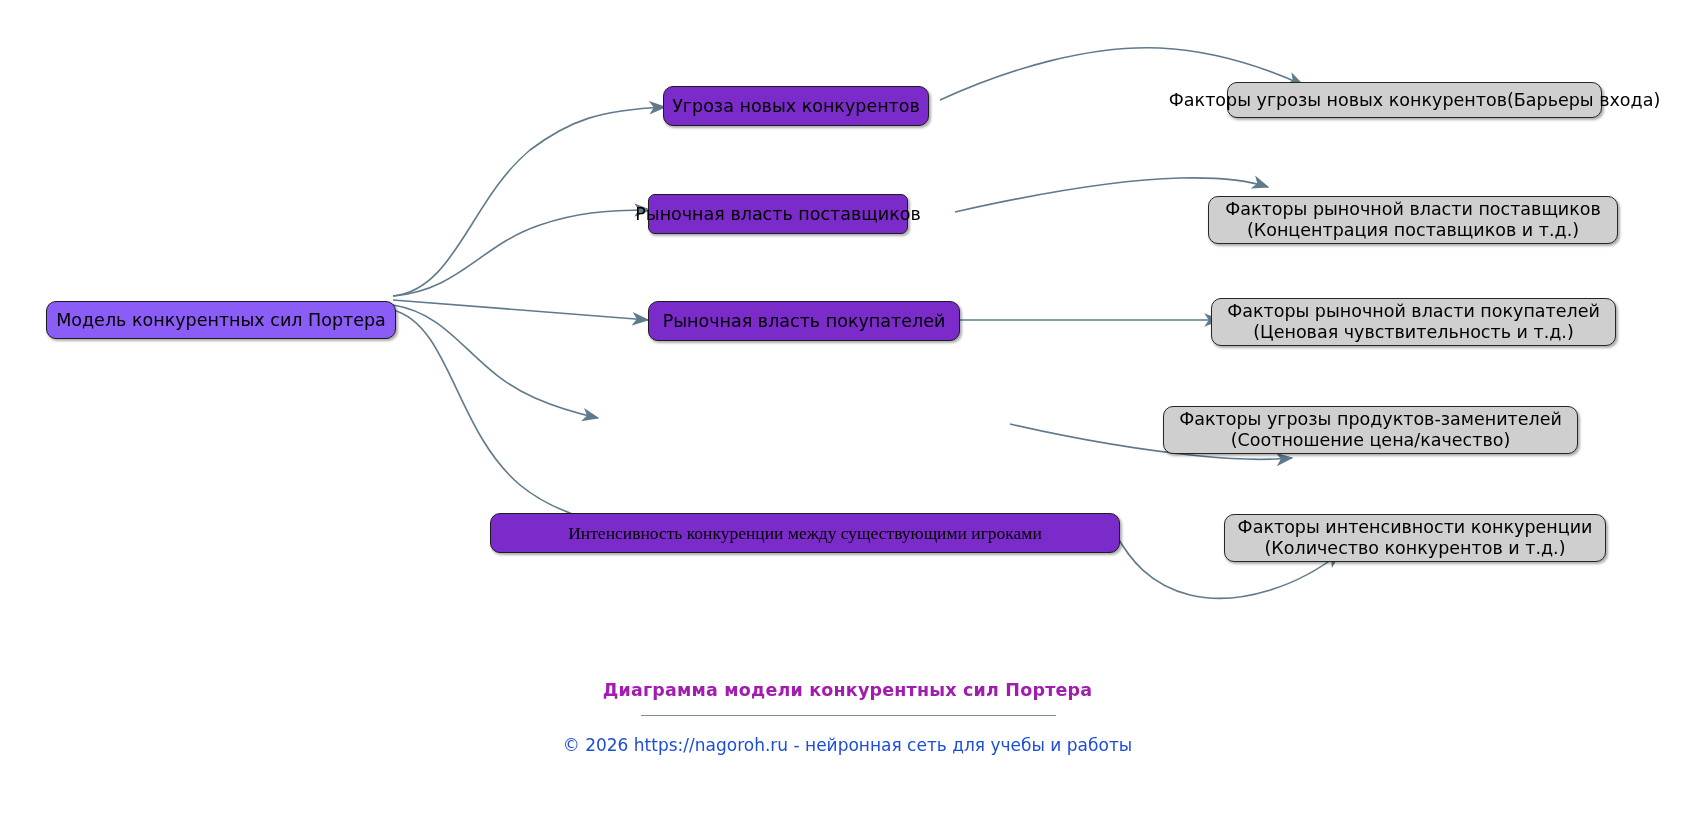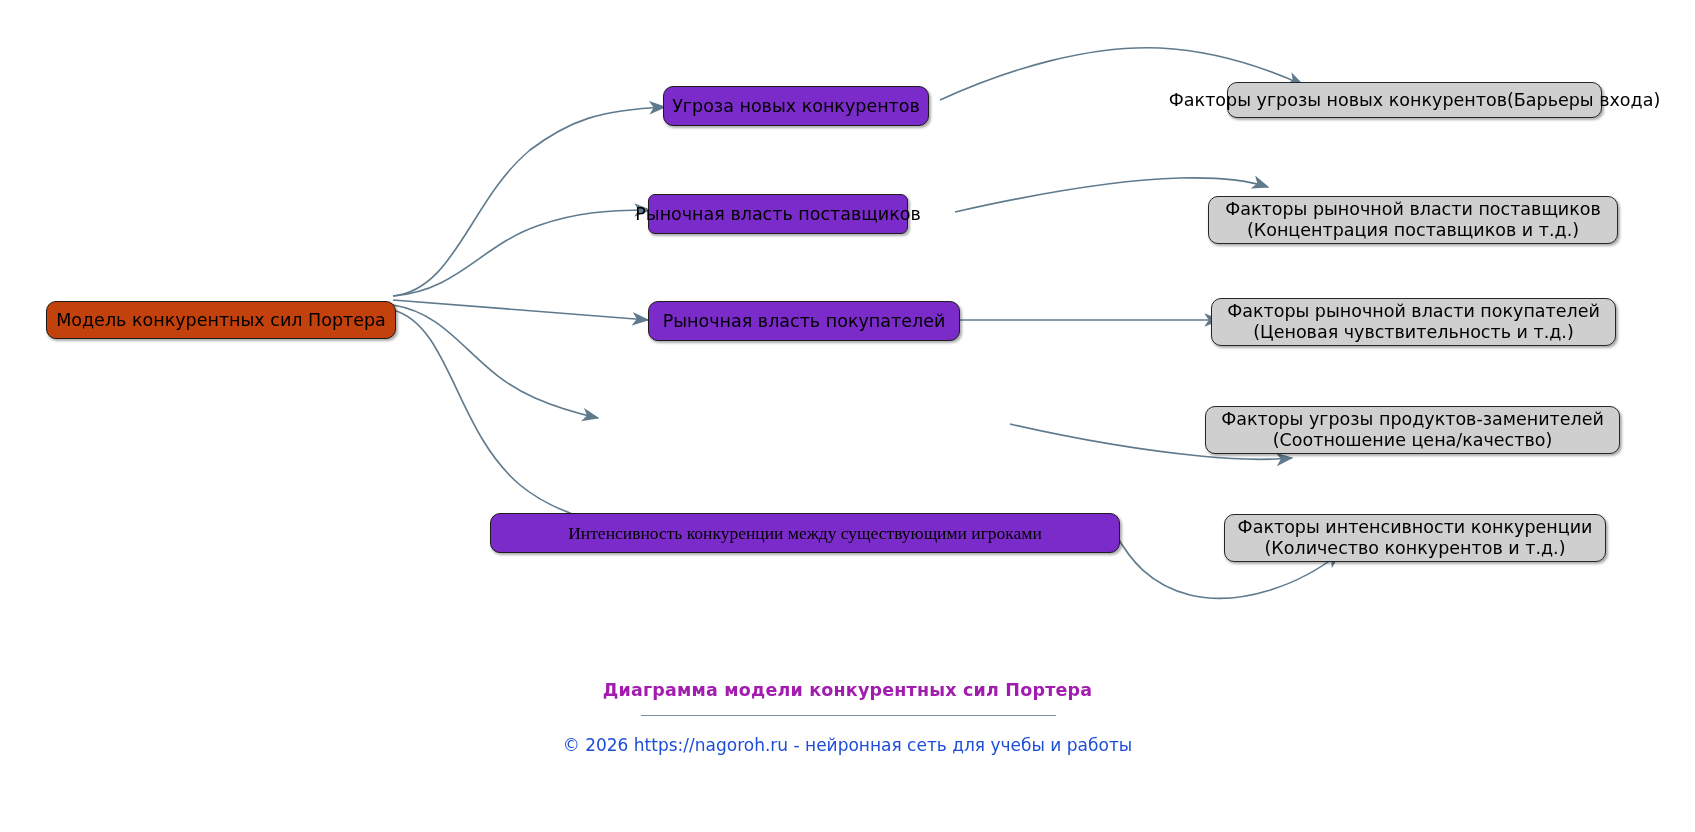--- a/index.html
+++ b/index.html
@@ -36,21 +36,21 @@
     justify-content: center;
     text-align: center;
     border-radius: 10px;
     border: 1.4px solid #1c1c1c;
     color: #000000;
     line-height: 1.18;
     white-space: pre;
     box-shadow: 1.5px 2px 2.5px rgba(0,0,0,0.32);
   }
   .node-root {
-    background: #c2410c;
+    background: #8b5cf6;
     font-size: 17.5px;
   }
   .node-force {
     background: #7B2BC9;
     font-size: 17.5px;
   }
   .node-factor {
     background: #CFCFCF;
     font-size: 17.5px;
     border-color: #262626;
@@ -128,21 +128,21 @@
   <div class="node node-factor" style="left:1208px; top:190px; width:410px; height:48px; flex-direction:column;margin-top:6px;">
     <span>Факторы рыночной власти поставщиков</span>
     <span>(Концентрация поставщиков и т.д.)</span>
   </div>
 
   <div class="node node-factor" style="left:1211px; top:298px; width:405px; height:48px; flex-direction:column;">
     <span>Факторы рыночной власти покупателей</span>
     <span>(Ценовая чувствительность и т.д.)</span>
   </div>
 
-  <div class="node node-factor" style="left:1205px; top:406px; width:415px; height:48px; flex-direction:column;">
+  <div class="node node-factor" style="left:1163px; top:406px; width:415px; height:48px; flex-direction:column;">
     <span>Факторы угрозы продуктов-заменителей</span>
     <span>(Соотношение цена/качество)</span>
   </div>
 
   <div class="node node-factor" style="left:1224px; top:514px; width:382px; height:48px; flex-direction:column;">
     <span>Факторы интенсивности конкуренции</span>
     <span>(Количество конкурентов и т.д.)</span>
   </div>
 
   <div class="footer footer-title">Диаграмма модели конкурентных сил Портера</div>

